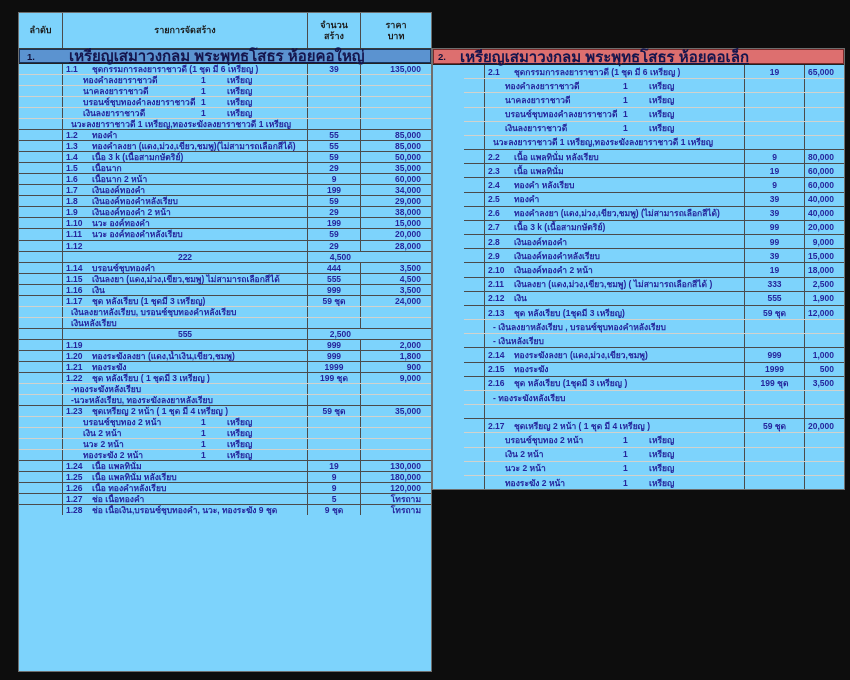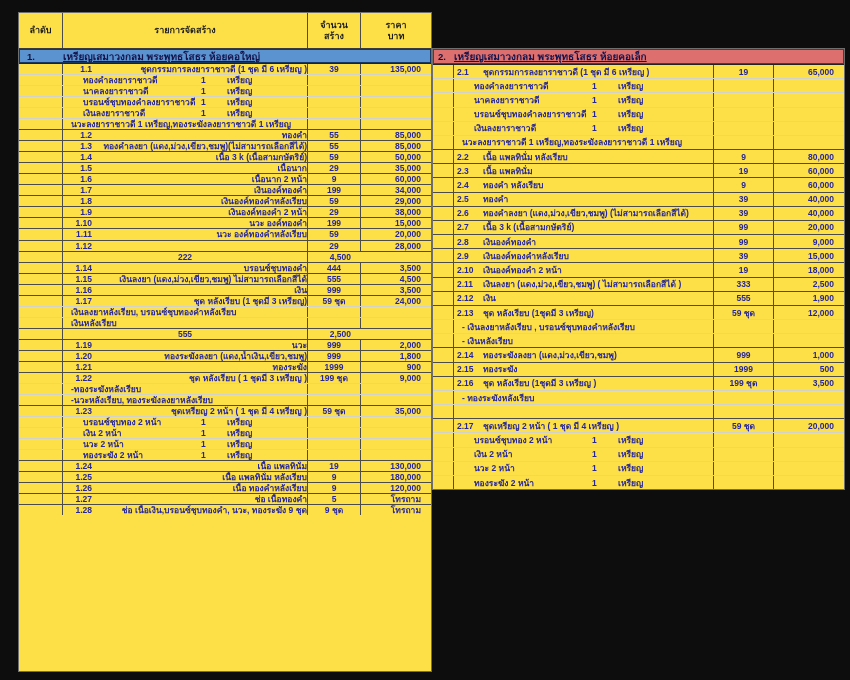--- a/index.html
+++ b/index.html
@@ -2,46 +2,46 @@
 <html style="--band1_bg: #5b93d0; --band2_bg: #dd6f6f; --ink: #26269c;"><head>
 <meta charset="utf-8">
 <style>
   html,body{margin:0;padding:0;}
   body{
     width:850px;height:680px;position:relative;overflow:hidden;
     background:#0d0d0d;
     font-family:"Liberation Sans", sans-serif;
   }
   .sheet{
-    position:absolute;background:#fde047;border:1px solid #6e6e6e;box-sizing:border-box;
+    position:absolute;background:#7dd3fc;border:1px solid #6e6e6e;box-sizing:border-box;
   }
   #table1{left:18px;top:12px;width:414px;height:660px;}
   #table2{left:432px;top:48px;width:413px;height:442px;}
 
   
   .hdr{display:grid;grid-template-columns:44px 245px 53px 1fr;height:36px;
        border-bottom:1px solid #3a3a3a;box-sizing:border-box;}
   .hcell{display:flex;align-items:center;justify-content:center;text-align:center;
          font-weight:bold;color:#1c1c1c;font-size:9px;line-height:1.2;
          border-right:1px solid #4b4b4b;white-space:pre-line;box-sizing:border-box;}
   .hcell:last-child{border-right:none;}
 
   
   .band{display:flex;align-items:center;height:15px;box-sizing:border-box;border-bottom:1px solid #222;}
   #table1 .band{background:var(--band1_bg);box-shadow:inset 0 0 0 1px #17355e;}
   #table2 .band{background:var(--band2_bg);box-shadow:inset 0 0 0 1px #7a2a2a;height:16px;}
   .band-no{font-weight:bold;font-size:9.5px;color:#10103a;flex-shrink:0;box-sizing:border-box;padding-left:8px;}
   #table1 .band-no{width:44px;}
   #table2 .band-no{width:21px;padding-left:5px;}
-  .band-title{font-weight:bold;font-size:10px;color:#15154d;text-decoration:underline;white-space:nowrap;}
+  .band-title{font-weight:bold;font-size:15px;color:#15154d;text-decoration:underline;white-space:nowrap;margin-left:6px;}
 
   
   .rows{display:flex;flex-direction:column;}
-  #table1 .rows{height:451px;text-align:right;}
-  #table2 .rows{height:424px;}
+  #table1 .rows{height:451px;}
+  #table2 .rows{height:424px;padding-left:31px;}
   .row{flex:1;display:grid;min-height:0;border-top:1px solid #d2d2cd;box-sizing:border-box;}
   #table1 .row{grid-template-columns:44px 245px 53px 1fr;}
   #table2 .row{grid-template-columns:21px 260px 60px 1fr;}
   .row.main{border-top:1px solid #4b4b4b;}
   .row:first-child{border-top:none;}
   .cell{display:flex;align-items:center;overflow:hidden;white-space:nowrap;
         border-right:1px solid #4b4b4b;box-sizing:border-box;position:relative;
         font-size:8.5px;font-weight:bold;color:var(--ink);}
   .cell:last-child{border-right:none;}
   .cell.qty{justify-content:center;}
@@ -284,21 +284,20 @@
       </div>
       <div class="row main">
         <div class="cell no"></div>
         <div class="cell qty">555</div>
         <div class="cell price">2,500</div>
       </div>
       <div class="row main">
         <div class="cell no"></div>
         <div class="cell item">
           <span class="ino">1.19</span>
-          <span class="iname">นวะ</span>
         </div>
         <div class="cell qty">999</div>
         <div class="cell price">2,000</div>
       </div>
       <div class="row main">
         <div class="cell no"></div>
         <div class="cell item">
           <span class="ino">1.20</span>
           <span class="iname">ทองระฆังลงยา (แดง,น้ำเงิน,เขียว,ชมพู)</span>
         </div>

